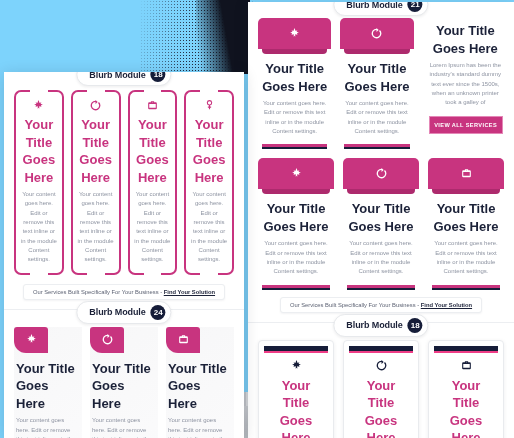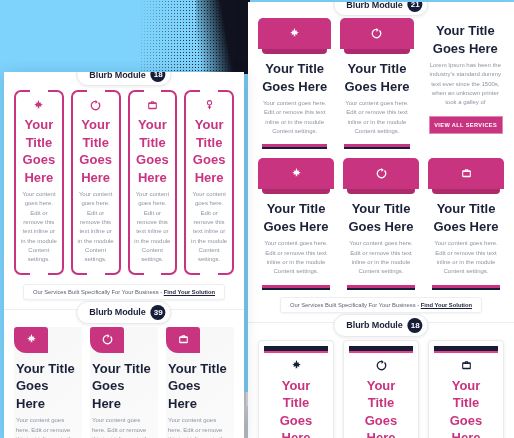--- a/index.html
+++ b/index.html
@@ -295,21 +295,21 @@
         </div>
       </div>
       <div class="cta">
         <span>Our Services Built Specifically For Your Business - </span><a href="#">Find Your Solution</a>
       </div>
     </div>
 
     <div class="sec" style="padding-top:17px;">
       <div class="pill">
         <span class="t">Blurb Module</span>
-        <span class="n">39</span>
+        <span class="n">24</span>
       </div>
       <div class="cards" style="gap:8px;">
         <div class="card d-card">
           <div class="d-ico">
             <svg class="ico w" viewBox="0 0 24 24">
                 <path d="M12 2l2.1 5.2 3.2-1.4-1.5 3.4 4.2.6-3.6 2.3 1.2 2-4.4-.7.3 4.6L12 16l-1.5 2 .3-4.6-4.4.7 1.2-2-3.6-2.3 4.2-.6L6.7 5.8 9.9 7.2z"></path>
               </svg>
           </div>
           <div class="d-in">
             <div class="ttl">Your Title Goes Here</div>

